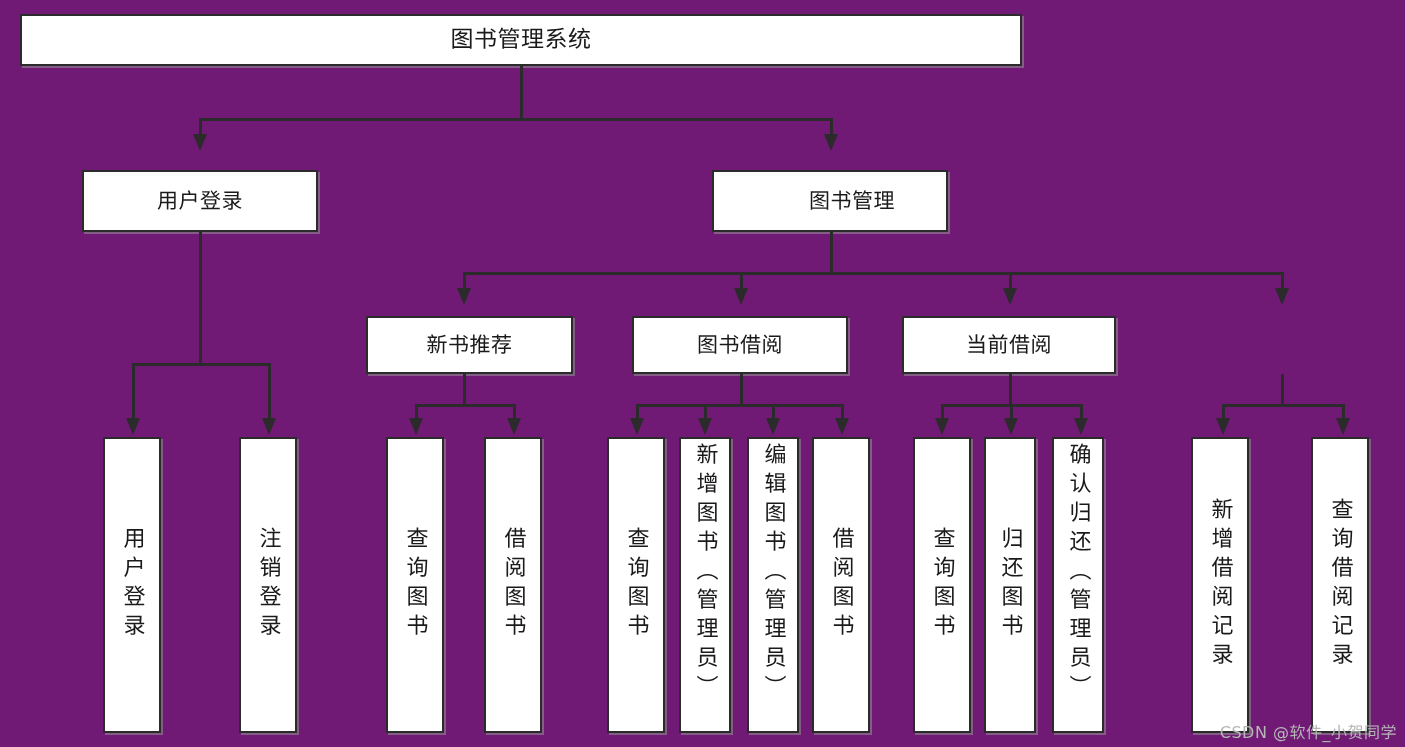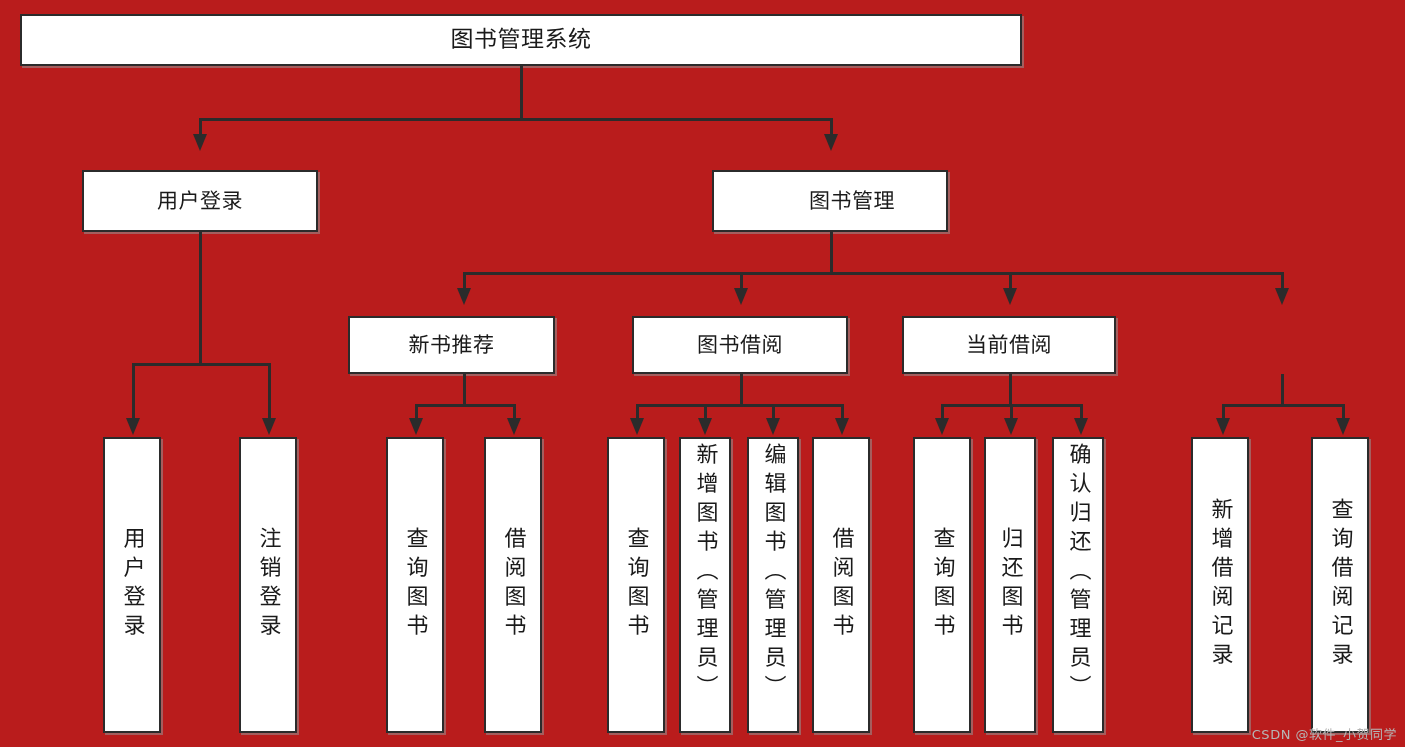--- a/index.html
+++ b/index.html
@@ -5,21 +5,21 @@
 <style>
   html, body {
     margin: 0;
     padding: 0;
     background: #ffffff;
   }
   #canvas {
     position: relative;
     width: 1405px;
     height: 747px;
-    background: #b91c1c;
+    background: #701a75;
     font-family: "DejaVu Sans", "Liberation Sans", sans-serif;
     overflow: hidden;
   }
   
   .node {
     position: absolute;
     box-sizing: border-box;
     background: #ffffff;
     border: 2.5px solid #2b2b2b;
     box-shadow: 2px 2px 0 0 rgba(150,150,150,0.55);
@@ -71,21 +71,21 @@
     height: 0;
     border-left: 7.5px solid transparent;
     border-right: 7.5px solid transparent;
     border-top: 17px solid #2b2b2b;
   }
   
   #watermark {
     position: absolute;
     right: 8px;
     bottom: 4px;
-    font-size: 13px;
+    font-size: 16px;
     color: #b6b6b6;
     letter-spacing: 0.5px;
     white-space: nowrap;
     pointer-events: none;
   }
 </style>
 </head>
 <body>
 
 <div id="canvas">
@@ -122,21 +122,21 @@
   <div class="hline" style="left:463px; top:272px; width:818px;"></div>
   <div class="vline" style="left:463px; top:272px; height:18px;"></div>
   <div class="arrow" style="left:457px; top:288px;"></div>
   <div class="vline" style="left:740px; top:272px; height:18px;"></div>
   <div class="arrow" style="left:734px; top:288px;"></div>
   <div class="vline" style="left:1009px; top:272px; height:18px;"></div>
   <div class="arrow" style="left:1003px; top:288px;"></div>
   <div class="vline" style="left:1281px; top:272px; height:18px;"></div>
   <div class="arrow" style="left:1275px; top:288px;"></div>
 
-  <div class="node level3" style="left:348px; top:316px; width:207px; height:58px;text-align:center;">
+  <div class="node level3" style="left:366px; top:316px; width:207px; height:58px;text-align:center;">
     <span class="label">新书推荐</span>
   </div>
   <div class="node level3" style="left:902px; top:316px; width:214px; height:58px;">
     <span class="label">当前借阅</span>
   </div>
   <div class="node level3" style="left:632px; top:316px; width:216px; height:58px;">
     <span class="label">图书借阅</span>
   </div>
 
   <div class="vline" style="left:463px; top:374px; height:32px;"></div>

